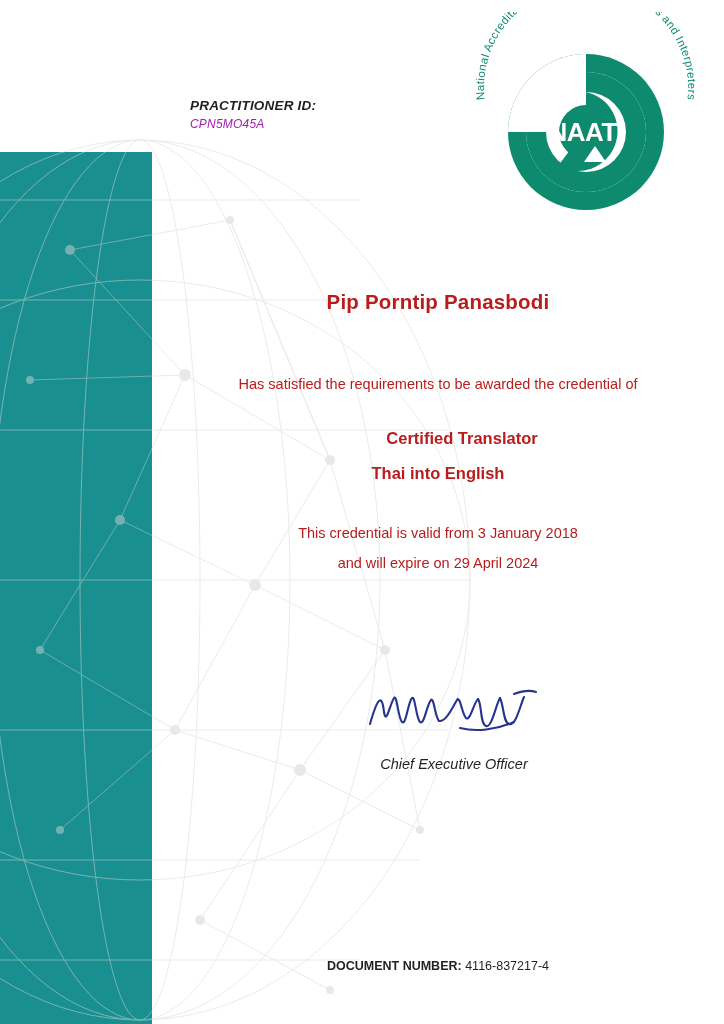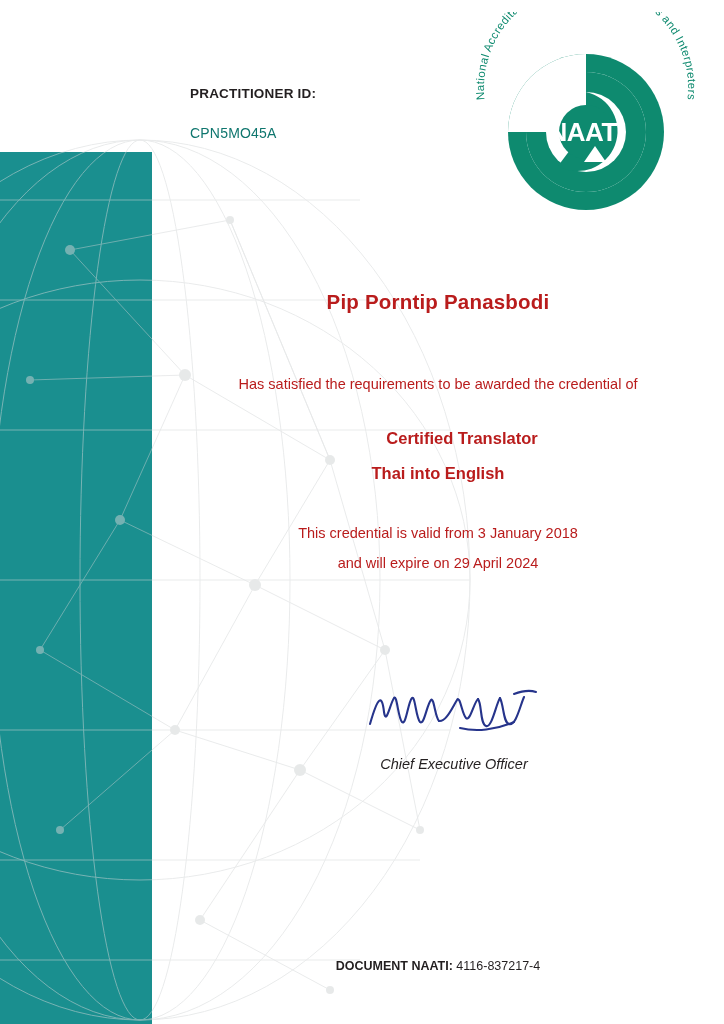--- a/index.html
+++ b/index.html
@@ -45,33 +45,34 @@
     right: 28px;
     top: 12px;
     width: 220px;
     height: 250px;
   }
 
   
   .practitioner {
     position: absolute;
     left: 190px;
-    top: 86px;
+    top: 98px;
     width: 280px;
+    font-style: italic;
   }
   .practitioner .label {
     font-size: 13.5px;
     font-weight: bold;
     color: #231f20;
     letter-spacing: 0.2px;
   }
   .practitioner .value {
-    margin-top: 24px;
-    font-size: 14px;
-    color: #0f766e;
+    margin-top: 4px;
+    font-size: 12px;
+    color: #a21caf;
     letter-spacing: 0.2px;
   }
 
   
   .cert-body {
     position: absolute;
     left: 152px;
     top: 290px;
     width: 572px;
     text-align: center;
@@ -250,17 +251,17 @@
         <path d="M114 15 C 118 20, 116 40, 122 42 C 128 44, 132 20, 136 14"></path>
         <path d="M136 14 C 140 22, 139 38, 145 40 C 152 42, 156 22, 160 13"></path>
         <path d="M150 10 C 158 7, 166 6, 172 8"></path>
         <path d="M96 44 C 112 48, 132 46, 150 38"></path>
       </g>
     </svg>
     <div class="signature-title">Chief Executive Officer</div>
   </div>
 
   <div class="doc-number">
-    <span class="dn-label">DOCUMENT NAATI:</span>
+    <span class="dn-label">DOCUMENT NUMBER:</span>
     <span>4116-837217-4</span>
   </div>
 
 </div>
 
 </body></html>

